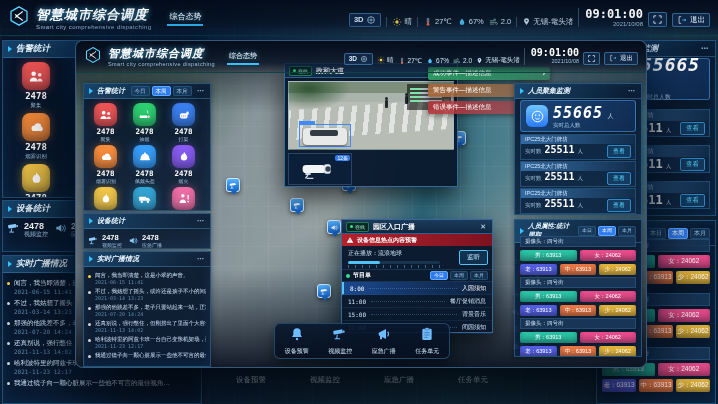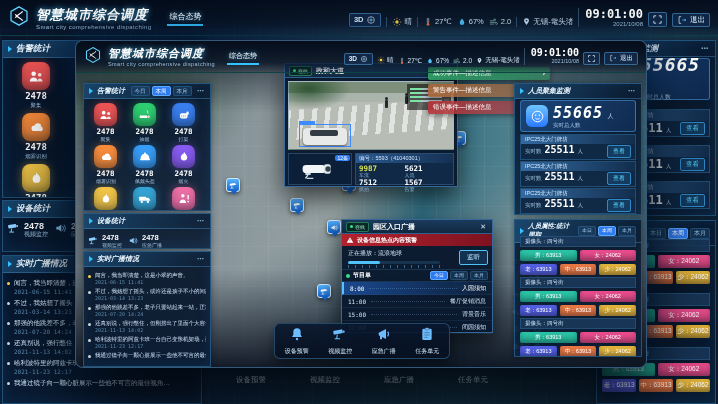--- a/index.html
+++ b/index.html
@@ -940,41 +940,20 @@
         <div class="camthumb">
           <svg viewBox="0 0 60 32">
               <rect x="4" y="10" width="34" height="12" rx="5" fill="#f2f5f7"></rect>
               <rect x="36" y="9" width="10" height="14" rx="3" fill="#e2e8ec"></rect>
               <circle cx="42" cy="16" r="4" fill="#30414f"></circle>
               <rect x="8" y="22" width="8" height="3" fill="#cfd8de"></rect>
               <path d="M12 25l-4 5M10 30h10" stroke="#cfd8de" stroke-width="2" fill="none"></path>
             </svg>
           <span class="thumb-badge">12条</span>
         </div>
-        <div class="vstats">
-          <div class="vs-hd">编号：5593（41040301）</div>
-          <div class="vs-grid" id="v-stats">
-              <div class="vs-cell">
-                <div class="vs-v hl">9987</div>
-                <div class="vs-l">车流</div>
-              </div>
-              <div class="vs-cell">
-                <div class="vs-v">5621</div>
-                <div class="vs-l">人流</div>
-              </div>
-              <div class="vs-cell">
-                <div class="vs-v">7512</div>
-                <div class="vs-l">抓拍</div>
-              </div>
-              <div class="vs-cell">
-                <div class="vs-v">1567</div>
-                <div class="vs-l">告警</div>
-              </div>
-            </div>
-        </div>
       </div>
     </div>
 
     <div id="w-toasts">
         <div class="toast" style="top: 26px; background: linear-gradient(90deg, rgba(47, 158, 99, 0.95), rgba(47, 158, 99, 0.533));">
           <span>成功事件—描述信息</span>
           <span class="chev">›</span>
         </div>
         <div class="toast" style="top: 43px; background: linear-gradient(90deg, rgba(169, 106, 62, 0.95), rgba(169, 106, 62, 0.533));">
           <span>警告事件—描述信息</span>

